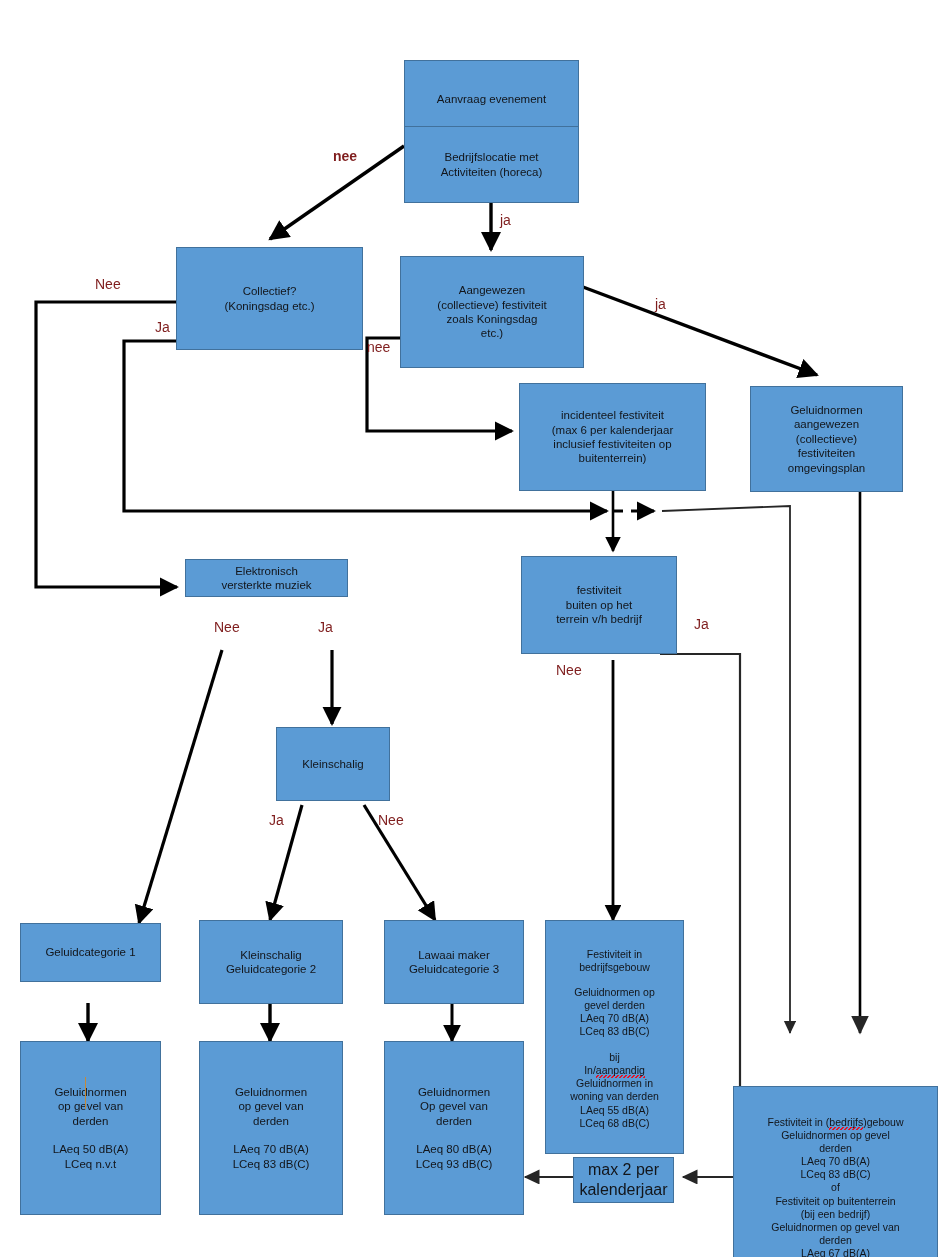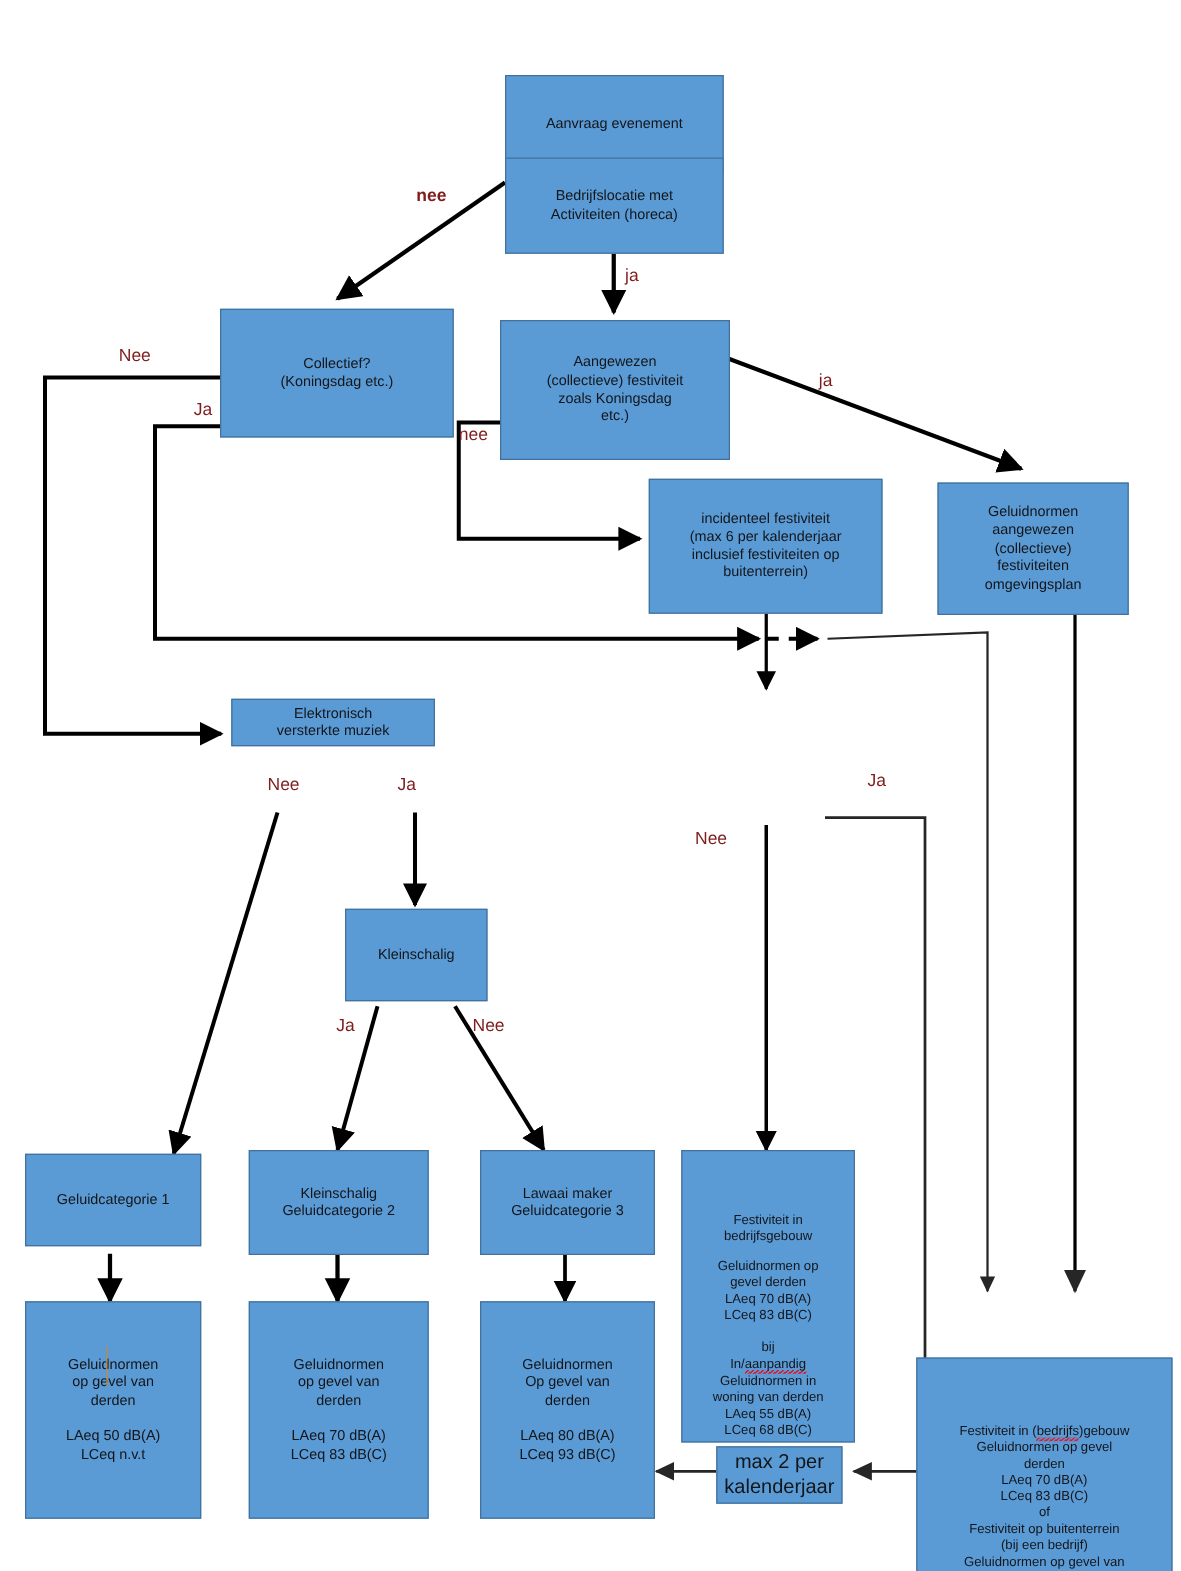--- a/index.html
+++ b/index.html
@@ -36,21 +36,21 @@
     justify-content: center;
     text-align: center;
     line-height: 1.25;
     font-size: 11.5px;
     white-space: pre-line;
     padding: 2px 3px;
     z-index: 2;
   }
   .node.small { font-size: 16px; }
   .node.tiny  { font-size: 10.5px; }
-  .node.top-align { align-items: flex-end; padding-top: 6px; }
+  .node.top-align { align-items: center; padding-top: 6px; }
   .elabel {
     position: absolute;
     font-size: 14px;
     color: #7f1d1d;
     z-index: 3;
     white-space: nowrap;
     line-height: 1;
   }
   .misspell {
     background-image:
@@ -149,24 +149,27 @@
 
   <div class="node" style="left:750px; top:386px; width:153px; height:106px;">Geluidnormen
 aangewezen
 (collectieve)
 festiviteiten
 omgevingsplan</div>
 
   <div class="node" style="left:185px; top:559px; width:163px; height:38px;">Elektronisch
 versterkte muziek</div>
 
+  <div class="node" style="left:521px; top:556px; width:156px; height:98px;">festiviteit
+buiten op het
+terrein v/h bedrijf</div>
 
   <div class="node" style="left:276px; top:727px; width:114px; height:74px;">Kleinschalig</div>
 
-  <div class="node" style="left:20px; top:923px; width:141px; height:74px;text-align:center;">Geluidcategorie 1</div>
+  <div class="node" style="left:20px; top:923px; width:141px; height:59px;text-align:center;">Geluidcategorie 1</div>
 
   <div class="node" style="left:199px; top:920px; width:144px; height:84px;">Kleinschalig
 Geluidcategorie 2</div>
 
   <div class="node" style="left:384px; top:920px; width:140px; height:84px;">Lawaai maker
 Geluidcategorie 3</div>
 
   <div class="node" style="left:20px; top:1041px; width:141px; height:174px;">Geluidnormen
 op gevel van
 derden

